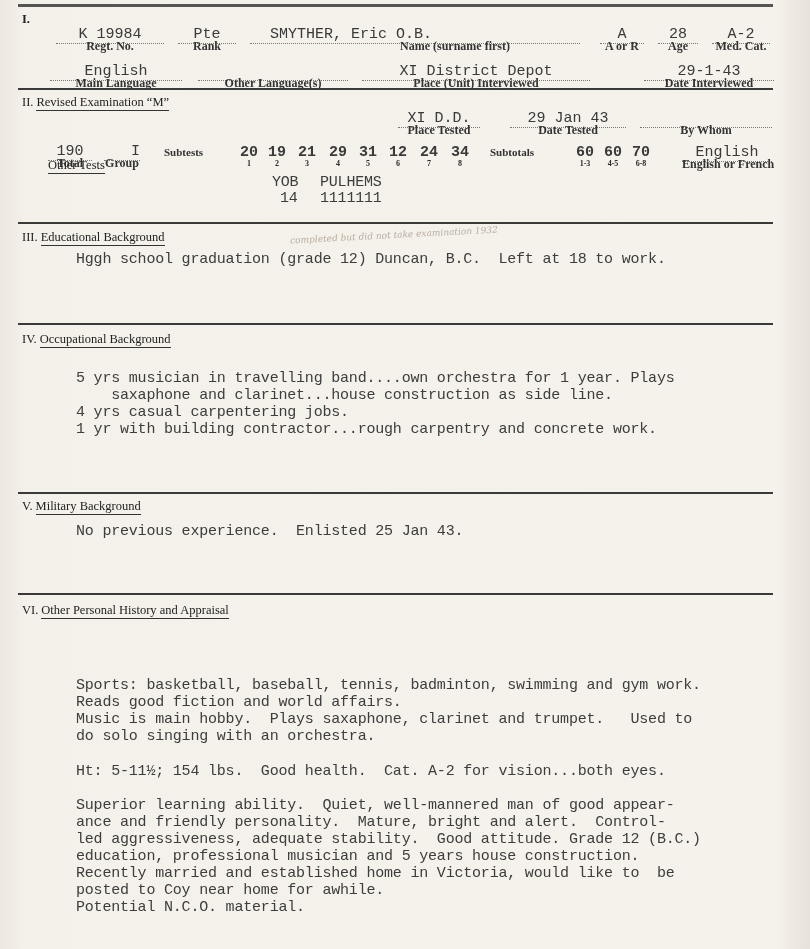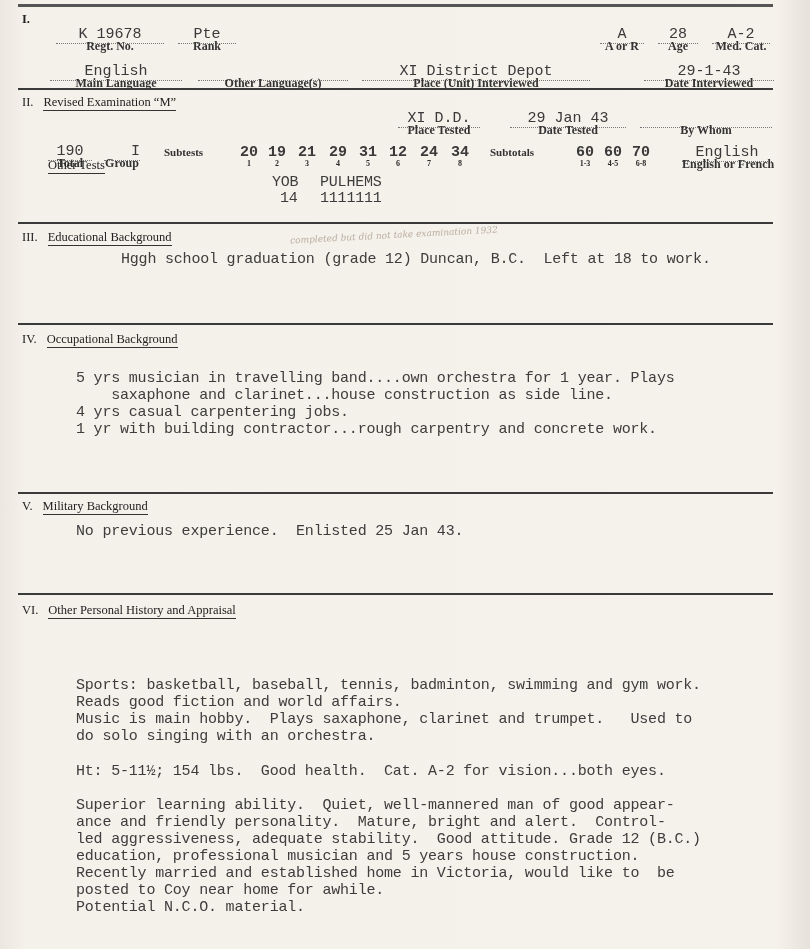--- a/index.html
+++ b/index.html
@@ -8,21 +8,21 @@
     background:#f3efe9;
     font-family:"Liberation Serif", serif;
     color:#2a2a2a;
     position:relative;
   }
   .page { position:absolute; left:0; top:0; width:810px; height:949px;
     background: linear-gradient(90deg,#ece7df 0,#f4f0ea 3%,#f5f1eb 96%,#e6e1da 100%); }
   .rule { position:absolute; left:18px; width:755px; height:2px; background:#3a3a3a; }
   .rule.top { top:4px; height:3px; background:#555; }
   .sec-label { position:absolute; font-size:12.5px; color:#222; white-space:nowrap; }
-  .sec-label .num { margin-right:10px; }
+  .sec-label .num { margin-right:3px; }
   .sec-label .title { border-bottom:1.5px solid #333; padding-bottom:1px; }
   .field { position:absolute; text-align:center; white-space:nowrap; }
   .field .val { font-family:"Liberation Mono", monospace; font-size:15px; color:#3a3a3a;
     display:block; border-bottom:1px dotted #777; line-height:16px; }
   .field .cap { display:block; font-size:12px; font-weight:bold; color:#333; line-height:9px; margin-top:-2px; }
   .small-lbl { position:absolute; font-size:11px; font-weight:bold; color:#333; white-space:nowrap; }
   .sub { position:absolute; text-align:center; width:22px; }
   .sub .v { font-family:"Liberation Mono", monospace; font-size:15px; color:#3a3a3a; display:block; line-height:15px;font-weight:bold; }
   .sub .i { font-size:8px; font-weight:bold; display:block; line-height:8px; }
   .body-text { position:absolute; font-family:"Liberation Mono", monospace; font-size:15px;
@@ -32,26 +32,30 @@
 </head>
 <body>
 
 <div class="page">
 
   <div class="rule top"></div>
 
   <div class="sec-label" style="left:22px;top:12px;font-weight:bold;">I.</div>
 
   <div class="field" style="left:56px;top:27px;width:108px;">
-    <span class="val">K 19678</span>
+    <span class="val">K 19984</span>
     <span class="cap">Regt. No.</span>
   </div>
   <div class="field" style="left:178px;top:27px;width:58px;">
     <span class="val">Pte</span>
     <span class="cap">Rank</span>
+  </div>
+  <div class="field" style="left:250px;top:27px;width:330px;text-align:left;">
+    <span class="val" style="padding-left:20px;">SMYTHER, Eric O.B.</span>
+    <span class="cap" style="padding-left:150px;">Name (surname first)</span>
   </div>
   <div class="field" style="left:600px;top:27px;width:44px;">
     <span class="val">A</span>
     <span class="cap">A or R</span>
   </div>
   <div class="field" style="left:658px;top:27px;width:40px;">
     <span class="val">28</span>
     <span class="cap">Age</span>
   </div>
   <div class="field" style="left:712px;top:27px;width:58px;">
@@ -162,21 +166,21 @@
   <div class="body-text" style="left:280px;top:190px;">14</div>
   <div class="body-text" style="left:320px;top:174px;">PULHEMS</div>
   <div class="body-text" style="left:320px;top:190px;">1111111</div>
 
   <div class="rule" style="top:222px;"></div>
 
   <div class="sec-label" style="left:22px;top:230px;">
     <span class="num">III.</span><span class="title">Educational Background</span>
   </div>
   <div class="hand" style="left:290px;top:230px;">completed but did not take examination 1932</div>
-  <div class="body-text" style="left:76px;top:251px;margin-left:45px;">Hggh school graduation (grade 12) Duncan, B.C.  Left at 18 to work.</div>
+  <div class="body-text" style="left:76px;top:251px;">Hggh school graduation (grade 12) Duncan, B.C.  Left at 18 to work.</div>
 
   <div class="rule" style="top:323px;"></div>
 
   <div class="sec-label" style="left:22px;top:332px;">
     <span class="num">IV.</span><span class="title">Occupational Background</span>
   </div>
   <div class="body-text" style="left:76px;top:370px;">5 yrs musician in travelling band....own orchestra for 1 year. Plays</div>
   <div class="body-text" style="left:76px;top:387px;">    saxaphone and clarinet...house construction as side line.</div>
   <div class="body-text" style="left:76px;top:404px;">4 yrs casual carpentering jobs.</div>
   <div class="body-text" style="left:76px;top:421px;">1 yr with building contractor...rough carpentry and concrete work.</div>

